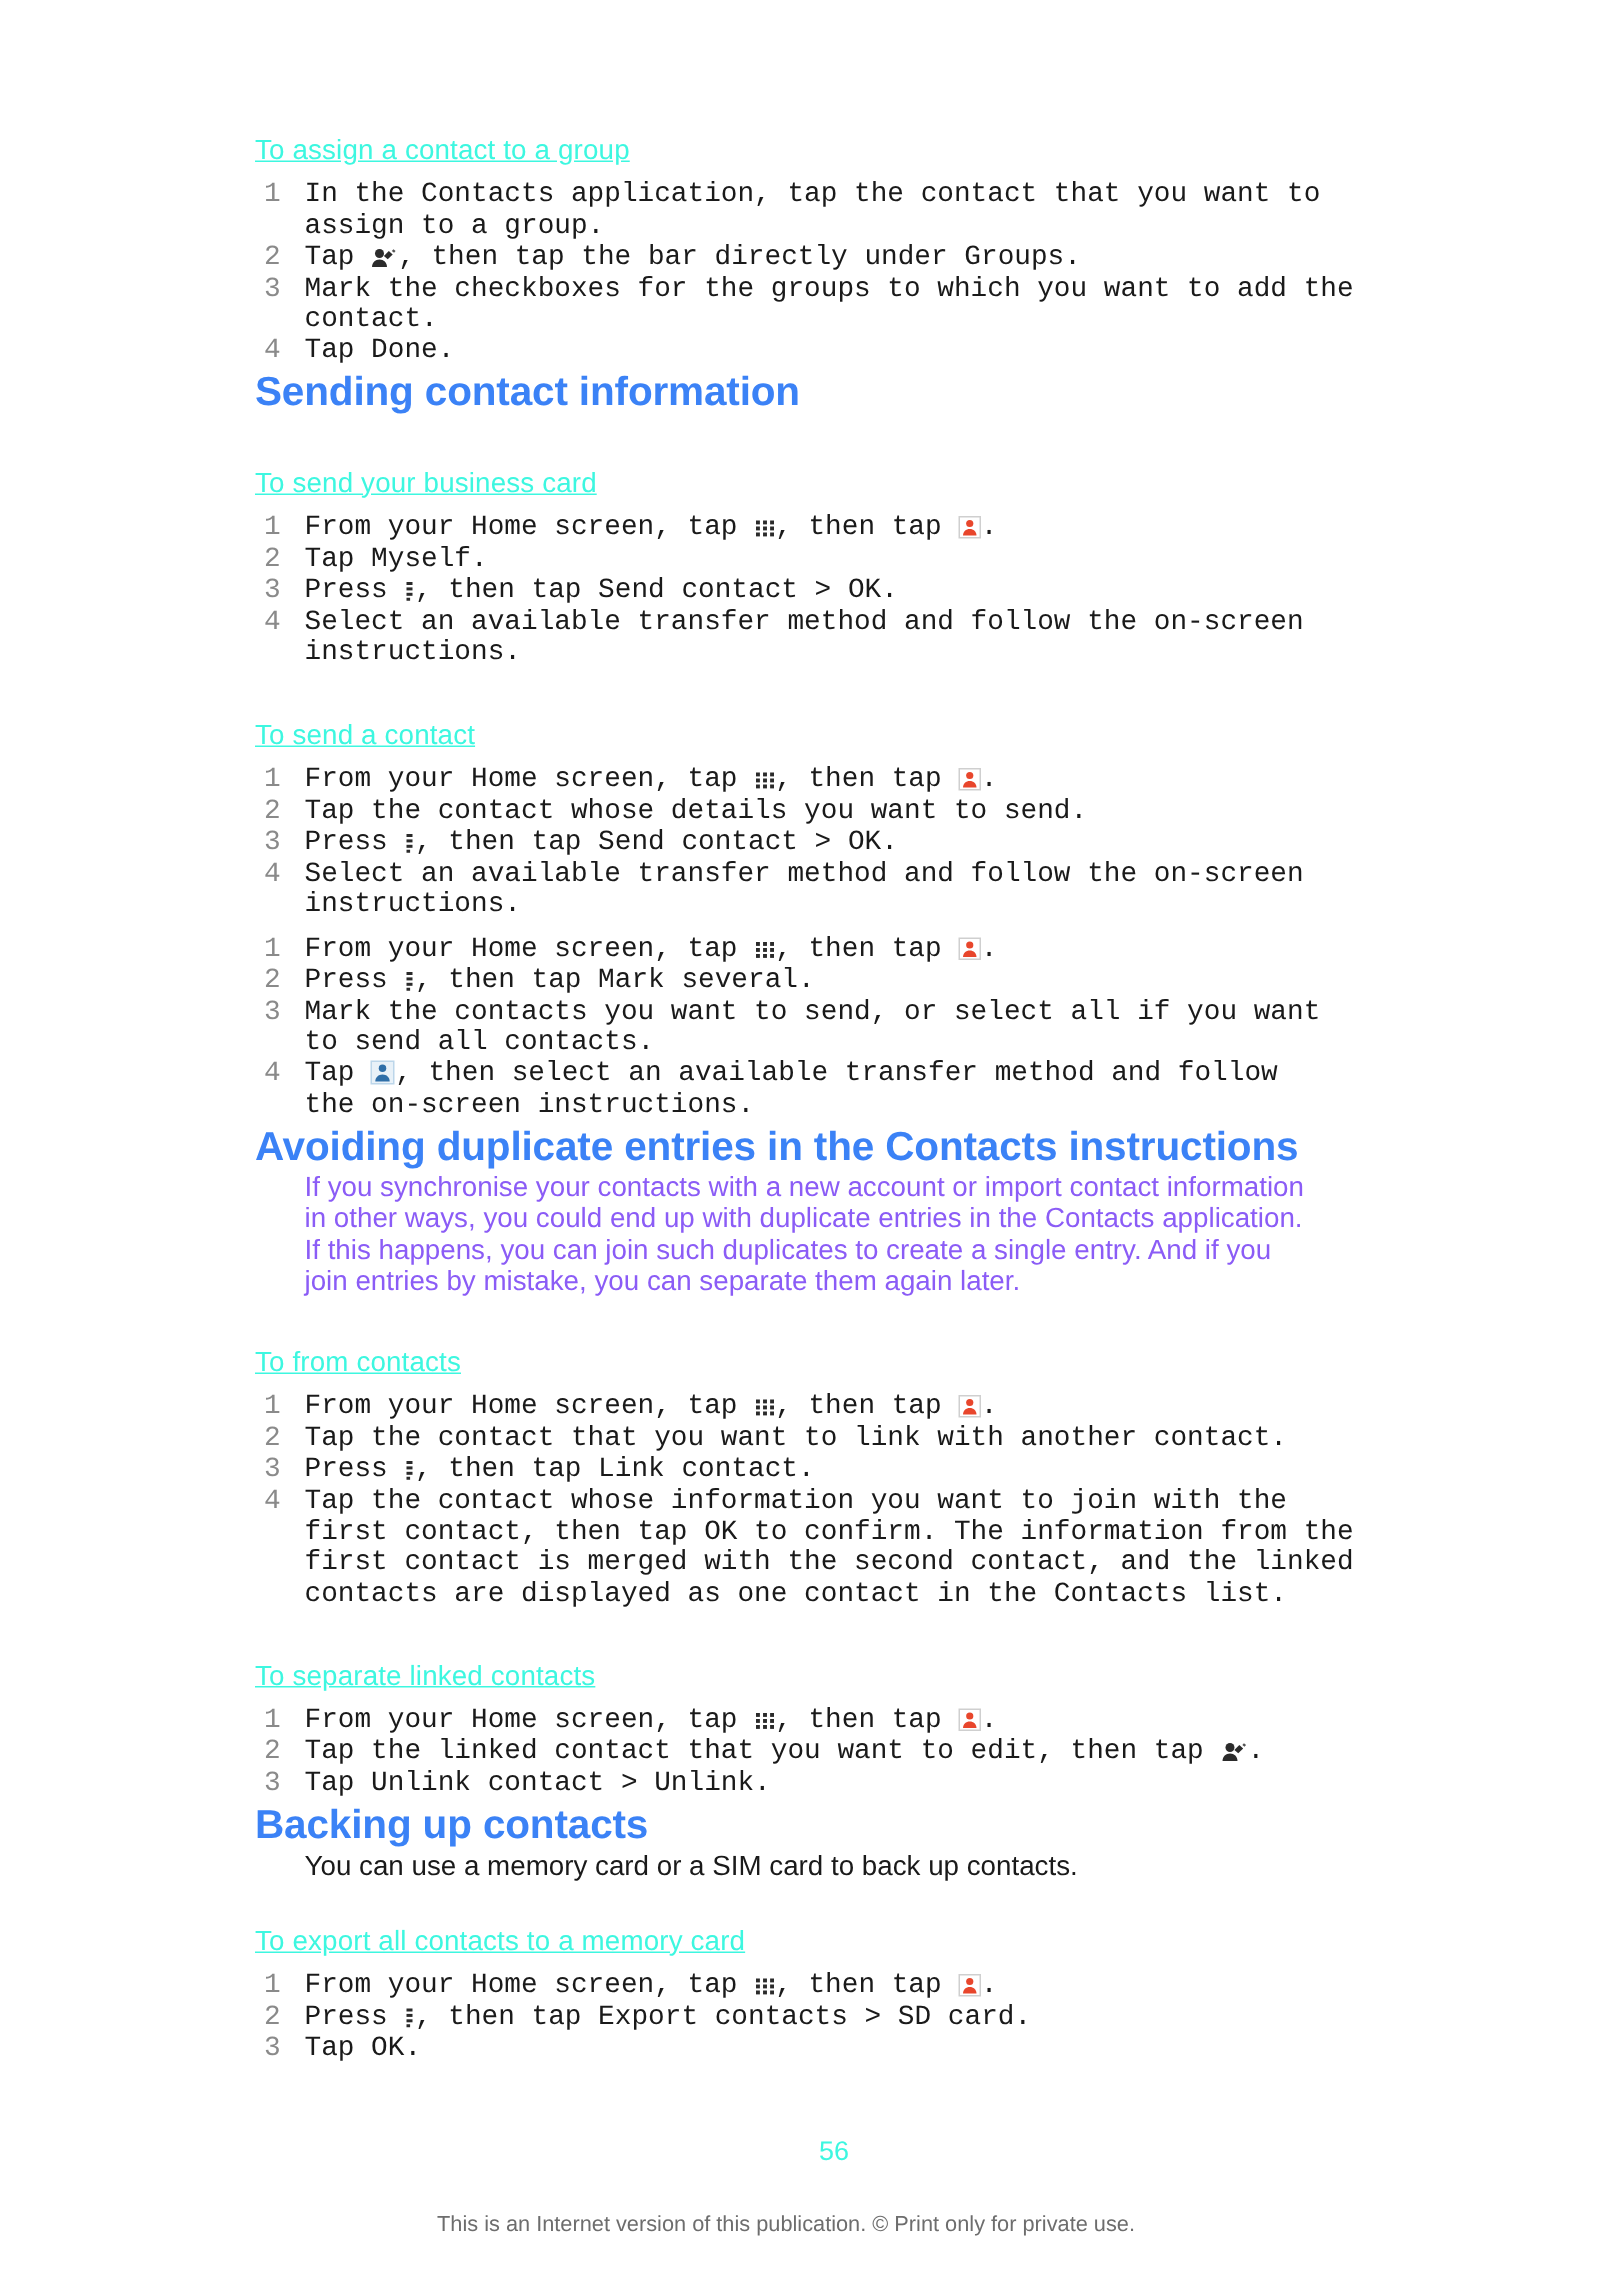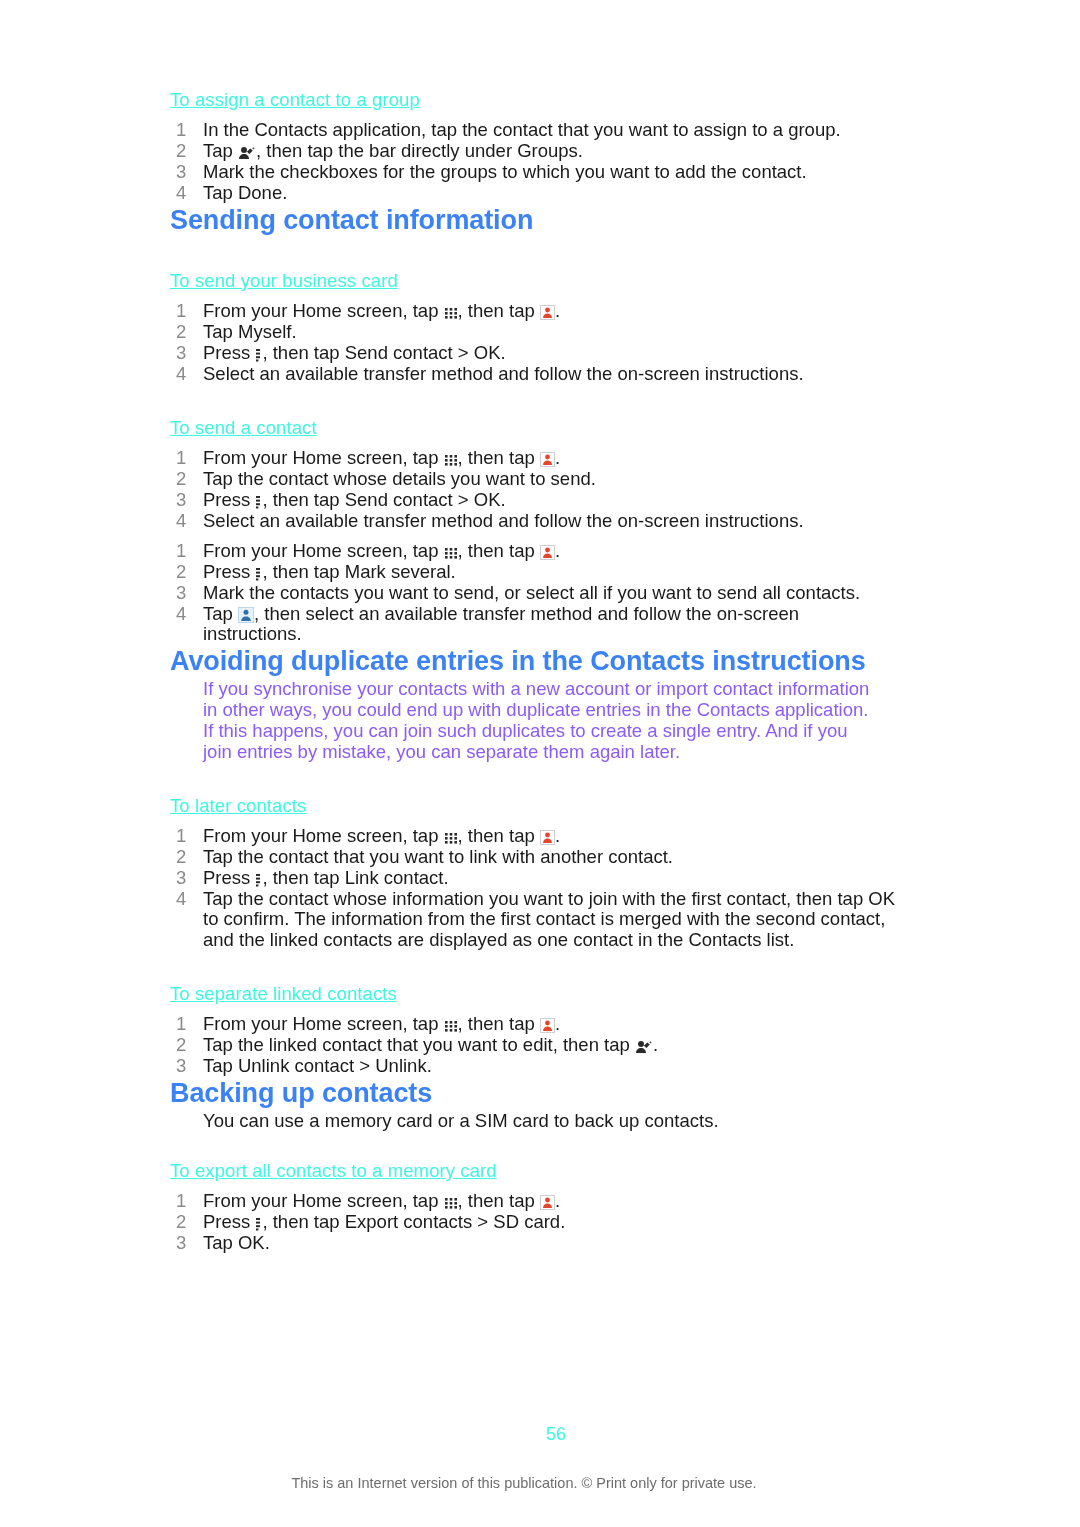--- a/index.html
+++ b/index.html
@@ -53,20 +53,21 @@
   .gap-sub     { margin-top: 32px; }
   .gap-sub-sm  { margin-top: 28px; }
   .gap-para    { margin-top: 26px; }
 
   
   ol.steps {
     list-style: none;
     margin: 9px 0 0 0;
     padding: 0;
     counter-reset: stepnum;
+    font-family: Liberation Mono, monospace;
   }
   ol.steps > li {
     position: relative;
     counter-increment: stepnum;
     padding-left: 33px;
     font-size: 18.5px;
     line-height: 20.5px;
     color: #1a1a1a;
     margin: 0 0 0.5px 0;
   }
@@ -275,21 +276,21 @@
       <li style="width:680px;"><span>Tap </span><span class="ico ico-person-blue"><svg width="14" height="14" viewBox="0 0 14 14">
               <rect width="14" height="14" fill="#e8f1f8"></rect>
               <circle cx="7" cy="4.2" r="2.5" fill="#2f6fa8"></circle>
               <path d="M2.2 13c0-2.7 2.1-4.6 4.8-4.6s4.8 1.9 4.8 4.6z" fill="#2f6fa8"></path>
             </svg></span><span>, then select an available transfer method and follow the on-screen instructions.</span></li>
     </ol>
 
     <h1 class="section-title gap-title">Avoiding duplicate entries in the Contacts instructions</h1>
     <p class="para gap-para">If you synchronise your contacts with a new account or import contact information in other ways, you could end up with duplicate entries in the Contacts application. If this happens, you can join such duplicates to create a single entry. And if you join entries by mistake, you can separate them again later.</p>
 
-    <h2 class="subheading gap-sub">To later contacts</h2>
+    <h2 class="subheading gap-sub">To from contacts</h2>
     <ol class="steps">
       <li><span>From your Home screen, tap </span><span class="ico ico-grid"><svg width="14" height="14" viewBox="0 0 14 14">
               <g fill="#2b2b2b">
                 <rect x="1" y="2" width="2.6" height="2.6"></rect>
                 <rect x="5.7" y="2" width="2.6" height="2.6"></rect>
                 <rect x="10.4" y="2" width="2.6" height="2.6"></rect>
                 <rect x="1" y="6" width="2.6" height="2.6"></rect>
                 <rect x="5.7" y="6" width="2.6" height="2.6"></rect>
                 <rect x="10.4" y="6" width="2.6" height="2.6"></rect>
                 <rect x="1" y="10" width="2.6" height="2.6"></rect>

